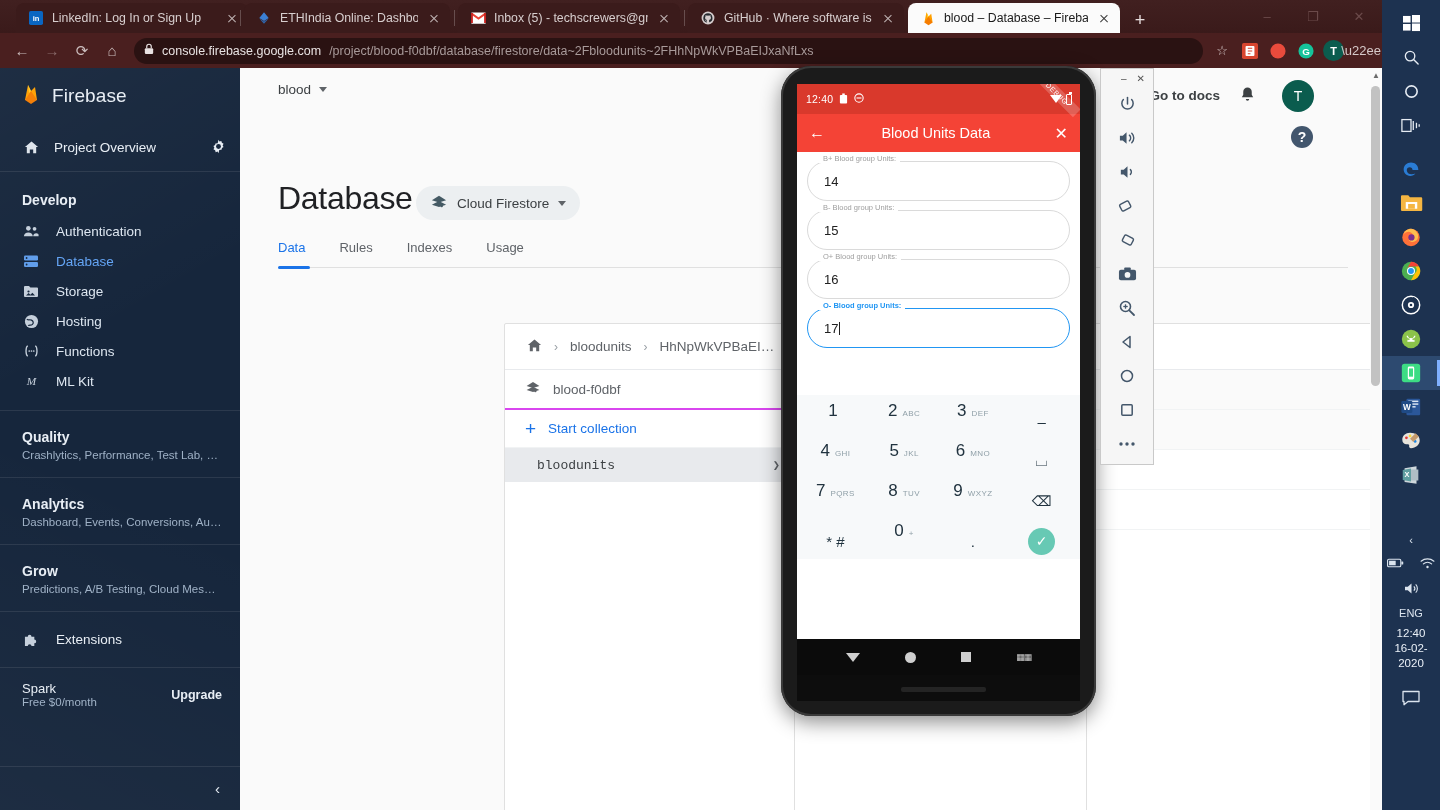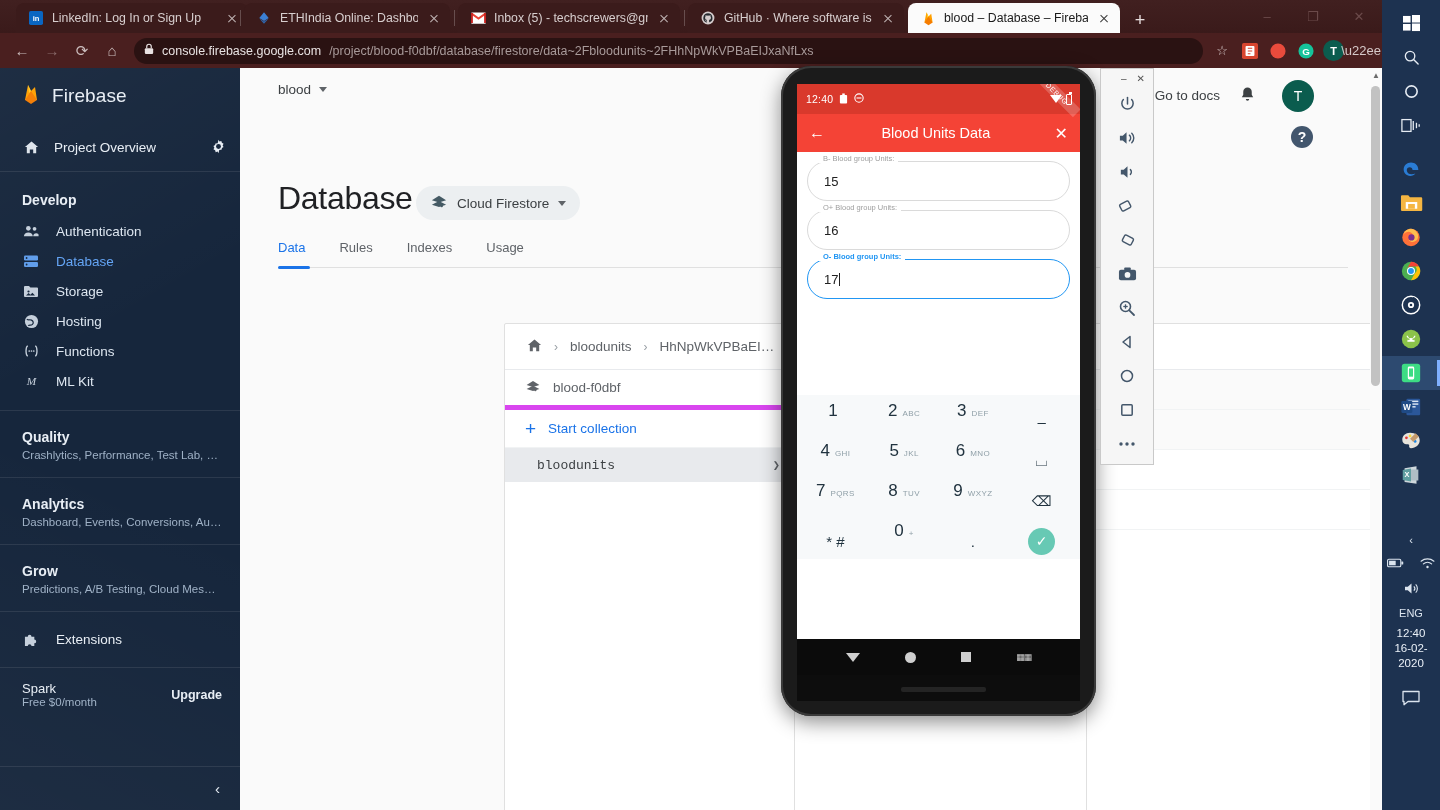--- a/index.html
+++ b/index.html
@@ -98,41 +98,41 @@
   .fb-plan .pl-l { flex:1; }
   .fb-plan .pl-name { font-size: 13px; }
   .fb-plan .pl-sub { font-size: 11.5px; color:#9fb1c6; }
   .fb-plan .pl-up { font-size: 12.5px; font-weight: 700; }
   .fb-collapse { position:absolute; bottom:0; left:0; width:240px; height:44px; display:flex; align-items:center; justify-content:flex-end; padding-right:20px; border-top:1px solid rgba(255,255,255,.09); font-size: 15px; }
 
   .fbmain { position: absolute; left: 240px; top: 0; width: 1130px; height: 742px; background: #fafafa; overflow: hidden; }
   .fb-top { position:absolute; left:0; top:0; right: 12px; height: 64px; }
   .fb-proj { position:absolute; left: 38px; top: 14px; font-size: 13.5px; color: #3c4043; display:flex; align-items:center; gap:8px; }
   .caret { width:0;height:0;border-left:4.5px solid transparent;border-right:4.5px solid transparent;border-top:5px solid #5f6368; }
-  .fb-gotodocs { position:absolute; right: 150px; top: 20px; font-size: 13.5px; color: #3c4043; }
+  .fb-gotodocs { position:absolute; right: 150px; top: 20px; font-size: 13.5px; color: #3c4043; font-weight: bold; }
   .fb-bell { position:absolute; right: 114px; top: 18px; font-size: 16px; color:#3c4043; }
   .fb-avatar { position:absolute; right: 56px; top: 12px; width: 32px; height: 32px; border-radius:50%; background:#0b5c4e; color:#fff; display:flex;align-items:center;justify-content:center; font-size:14px; }
   .fb-help { position:absolute; right: 57px; top: 58px; width: 22px; height: 22px; border-radius: 50%; background:#42566d; color:#fff; font-size: 14px; display:flex;align-items:center;justify-content:center; font-weight:700; }
 
   .fb-h1 { position:absolute; left: 38px; top: 112px; font-size: 32px; color:#202124; font-weight: 400; letter-spacing:-.3px; }
   .fb-dbsel { position:absolute; left: 176px; top: 118px; height: 34px; background:#eceff1; border-radius:17px; display:flex; align-items:center; gap:9px; padding: 0 14px; font-size:13.5px; color:#3c4043; }
   .fb-tabs { position:absolute; left: 38px; top: 172px; display: flex; gap: 34px; font-size: 13px; color:#5f6368; }
   .fb-tabs .t.active { color:#1a73e8; font-weight:500; }
   .fb-tabline { position:absolute; left: 38px; top: 199px; width: 1070px; height:1px; background:#e0e0e0; }
   .fb-tabline-active { position:absolute; left: 38px; top: 198px; width: 32px; height: 3px; background:#1a73e8; border-radius:2px; }
 
   .fb-panel { position:absolute; left: 264px; top: 255px; width: 1082px; height: 540px; background:#fff; border:1px solid #e0e0e0; border-radius:2px; }
   .fb-bread { height: 46px; display:flex; align-items:center; gap:12px; padding-left: 22px; border-bottom:1px solid #e8eaed; font-size: 13.5px; color:#5f6368; }
   .fb-bread .sep { color:#9aa0a6; font-size: 12px; }
   .fb-cols { display:flex; height: 493px; }
   .fb-col { border-right:1px solid #e0e0e0; height:100%; }
   .fb-col.c1 { width: 290px; }
   .fb-col.c2 { width: 292px; }
   .fb-col.c3 { flex: 1; border-right: none; position: relative; }
-  .col-head { height: 40px; display:flex; align-items:center; gap:12px; padding-left: 20px; border-bottom:5px solid #d946ef; font-size:13.5px; color:#5f6368; }
+  .col-head { height: 40px; display:flex; align-items:center; gap:12px; padding-left: 20px; border-bottom:2px solid #d946ef; font-size:13.5px; color:#5f6368; }
   .col-add { height: 38px; display:flex; align-items:center; gap:12px; padding-left: 20px; border-bottom:1px solid #f1f3f4; font-size:13.5px; color:#1a73e8; font-weight:500; }
   .col-add .plus { font-size: 19px; font-weight: 300; line-height: 1; }
   .col-row {
     height: 34px; display:flex; align-items:center; padding: 0 14px 0 32px;
     font-family: "Liberation Mono", monospace; font-size: 13px; color:#3c4043;
   }
   .col-row.sel { background: #e8eaed; }
   .col-row .rname { flex:1; }
   .col-row .chev { color:#5f6368; font-size: 12px; }
   .col-sub { height: 40px; border-bottom: 1px solid #f1f3f4; }
@@ -623,20 +623,26 @@
     </div>
 
     <div class="appbar">
       <span class="ab-ic">←</span>
       <span class="ab-title">Blood Units Data</span>
       <span class="ab-ic">✕</span>
     </div>
 
     <div class="formarea">
       <div class="field">
+        <div class="fl">B+ Blood group Units:</div>
+        <div class="fbox">
+          <span>14</span>
+        </div>
+      </div>
+      <div class="field">
         <div class="fl">B- Blood group Units:</div>
         <div class="fbox">
           <span>15</span>
         </div>
       </div>
       <div class="field">
         <div class="fl">O+ Blood group Units:</div>
         <div class="fbox">
           <span>16</span>
         </div>

